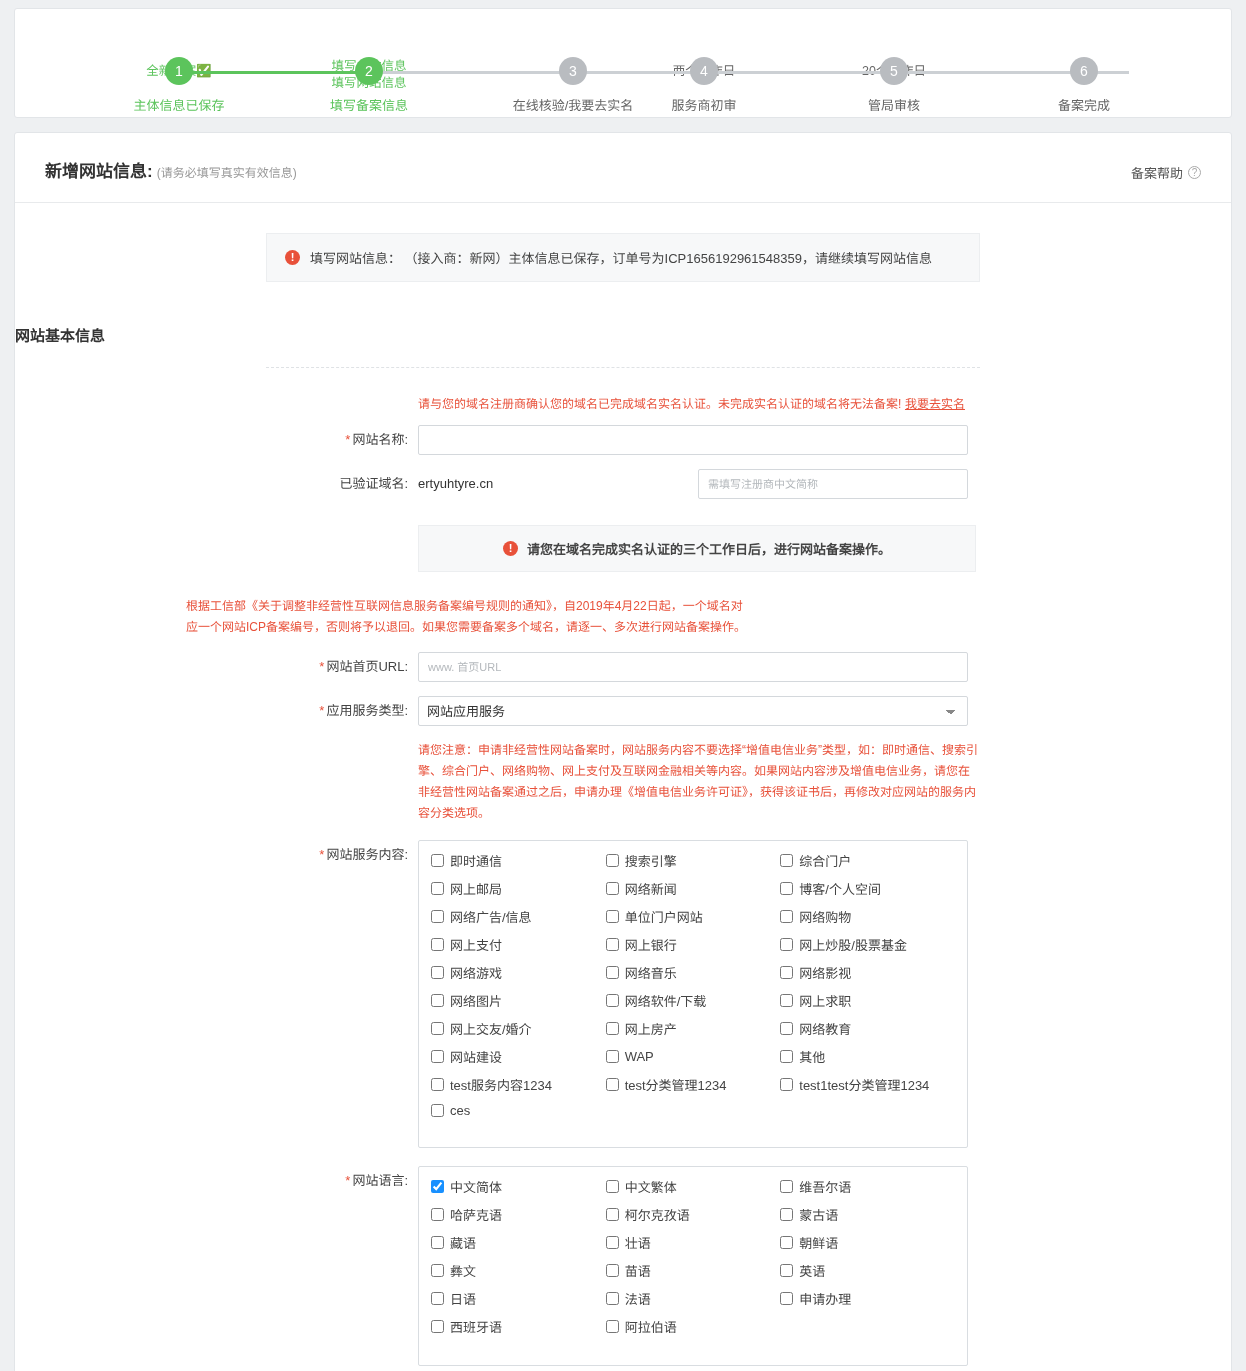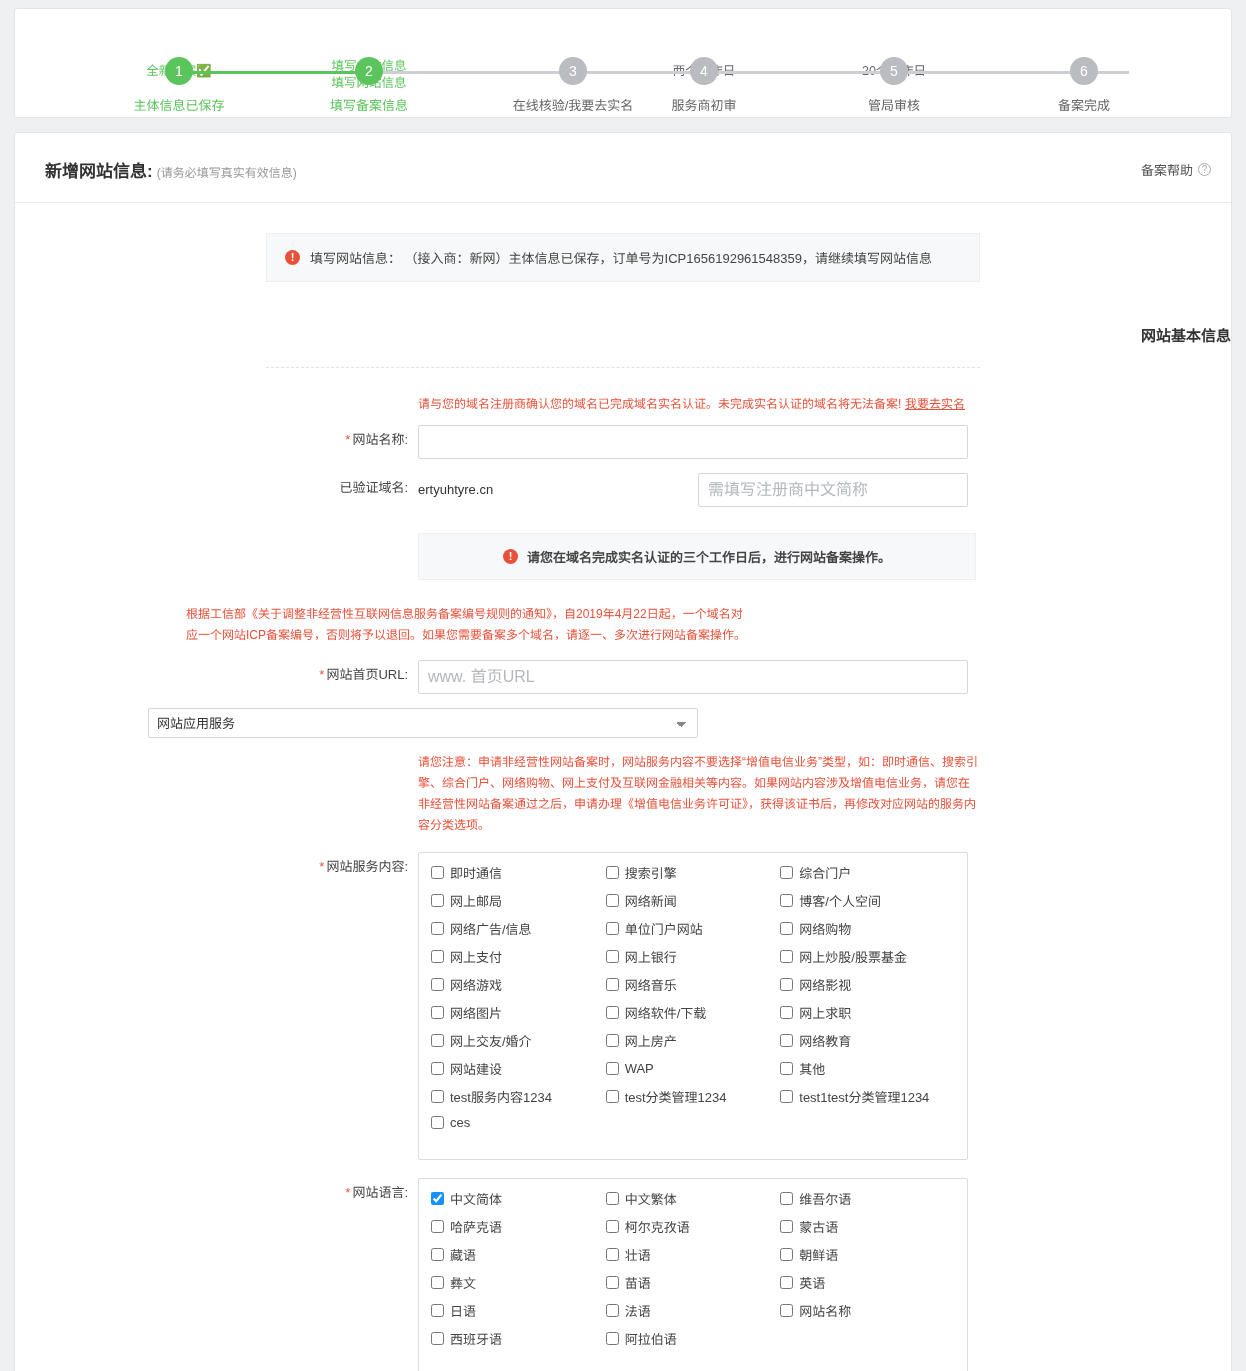--- a/index.html
+++ b/index.html
@@ -71,23 +71,23 @@
 
   
   .main-card {
     background: #fff;
     border: 1px solid #e2e5e8;
     border-radius: 3px;
     padding-bottom: 40px;
   }
   .card-head {
     border-bottom: 1px solid #e8eaec;
-    padding: 24px 20px 20px 30px;
+    padding: 24px 30px 20px 30px;
     display: flex;
-    align-items: center;
+    align-items: flex-end;
     justify-content: space-between;
   }
   .card-title { font-size: 17px; font-weight: bold; color: #333; }
   .card-title .sub { font-size: 12px; color: #999; font-weight: normal; margin-left: 4px;}
   .help-link { font-size: 13px; color: #555; cursor: pointer; display: flex; align-items: center; gap: 5px;}
   .qmark {
     display:inline-block; width: 13px; height: 13px; border-radius: 50%;
     border: 1px solid #aaa; color:#aaa; font-size: 10px; line-height: 12px; text-align:center;
   }
 
@@ -108,21 +108,21 @@
   .excl {
     display: inline-block;
     width: 15px; height: 15px; border-radius: 50%;
     background: #e8513a; color: #fff;
     font-size: 11px; line-height: 15px; text-align: center;
     flex: 0 0 auto;
     font-weight: bold;
   }
 
   .section-title {
-    text-align: right;
+    text-align: left;
     font-size: 15px;
     font-weight: bold;
     color: #333;
     margin: 42px 0 22px 0;
   }
   .hr {
     width: 714px;
     margin: 0 auto 26px auto;
     border-top: 1px dashed #dfe2e5;
   }
@@ -139,22 +139,22 @@
     line-height: 30px;
     flex: 0 0 270px;
   }
   .label .req { color: #e8513a; margin-right: 2px; }
   .field { flex: 1; }
 
   input[type="text"] {
     height: 30px;
     border: 1px solid #d4d8dc;
     border-radius: 2px;
-    padding: 16px 9px;
-    font-size: 16px;
+    padding: 8px 9px;
+    font-size: 11px;
     color: #701a75;
     outline: none;
     font-family: "Liberation Sans", sans-serif;
   }
   input::placeholder { color: #b4b8bc; }
   .w-full { width: 550px; }
   .w-half { width: 270px; }
 
   .redtext {
     color: #e8513a;
@@ -328,20 +328,21 @@
         </div>
 
         <div class="row" style="margin-top:14px;">
           <div class="label"><span class="req">*</span><span>网站首页URL:</span></div>
           <div class="field">
             <input type="text" class="w-full" placeholder="www. 首页URL" style="">
           </div>
         </div>
 
         <div class="row">
+          <div class="label"><span class="req">*</span><span>应用服务类型:</span></div>
           <div class="field">
             <select>
               <option>网站应用服务</option>
             </select>
           </div>
         </div>
 
         <div class="redline" style="width:560px;margin-top:10px;">
           <div class="redtext">请您注意：申请非经营性网站备案时，网站服务内容不要选择“增值电信业务”类型，如：即时通信、搜索引擎、综合门户、网络购物、网上支付及互联网金融相关等内容。如果网站内容涉及增值电信业务，请您在非经营性网站备案通过之后，申请办理《增值电信业务许可证》，获得该证书后，再修改对应网站的服务内容分类选项。</div>
         </div>
@@ -521,21 +522,21 @@
                 <label class="cb">
                   <input type="checkbox" style="">
                   <span>日语</span>
                 </label>
                 <label class="cb">
                   <input type="checkbox" style="">
                   <span>法语</span>
                 </label>
                 <label class="cb">
                   <input type="checkbox" style="">
-                  <span>网站名称</span>
+                  <span>申请办理</span>
                 </label>
                 <label class="cb">
                   <input type="checkbox" style="">
                   <span>西班牙语</span>
                 </label>
                 <label class="cb">
                   <input type="checkbox" style="">
                   <span>阿拉伯语</span>
                 </label>
               </div>

